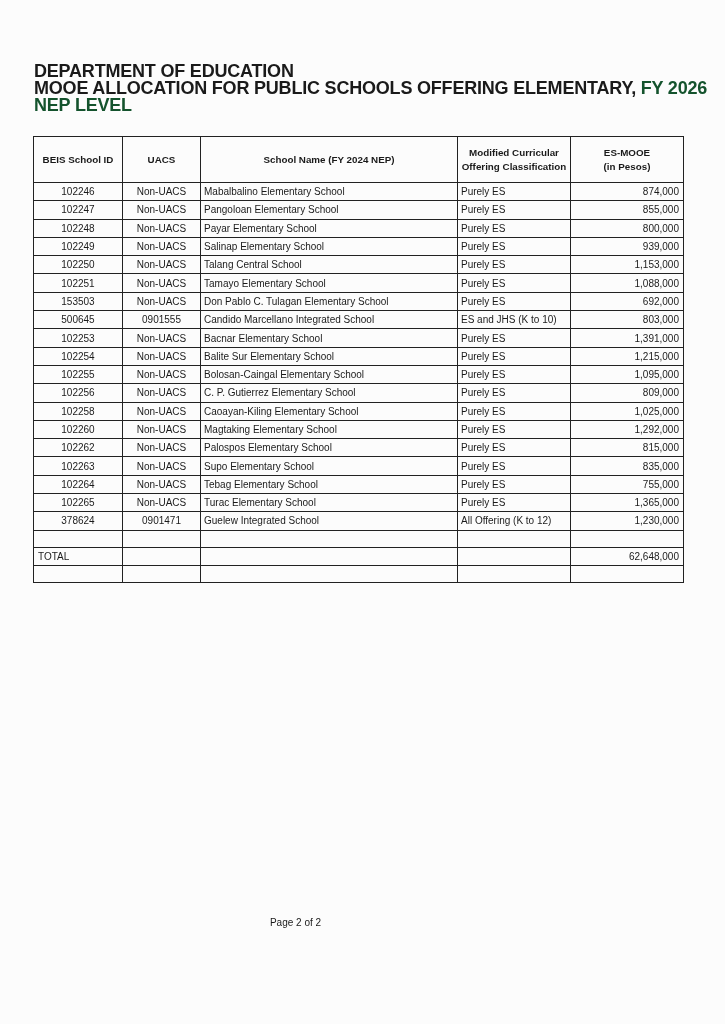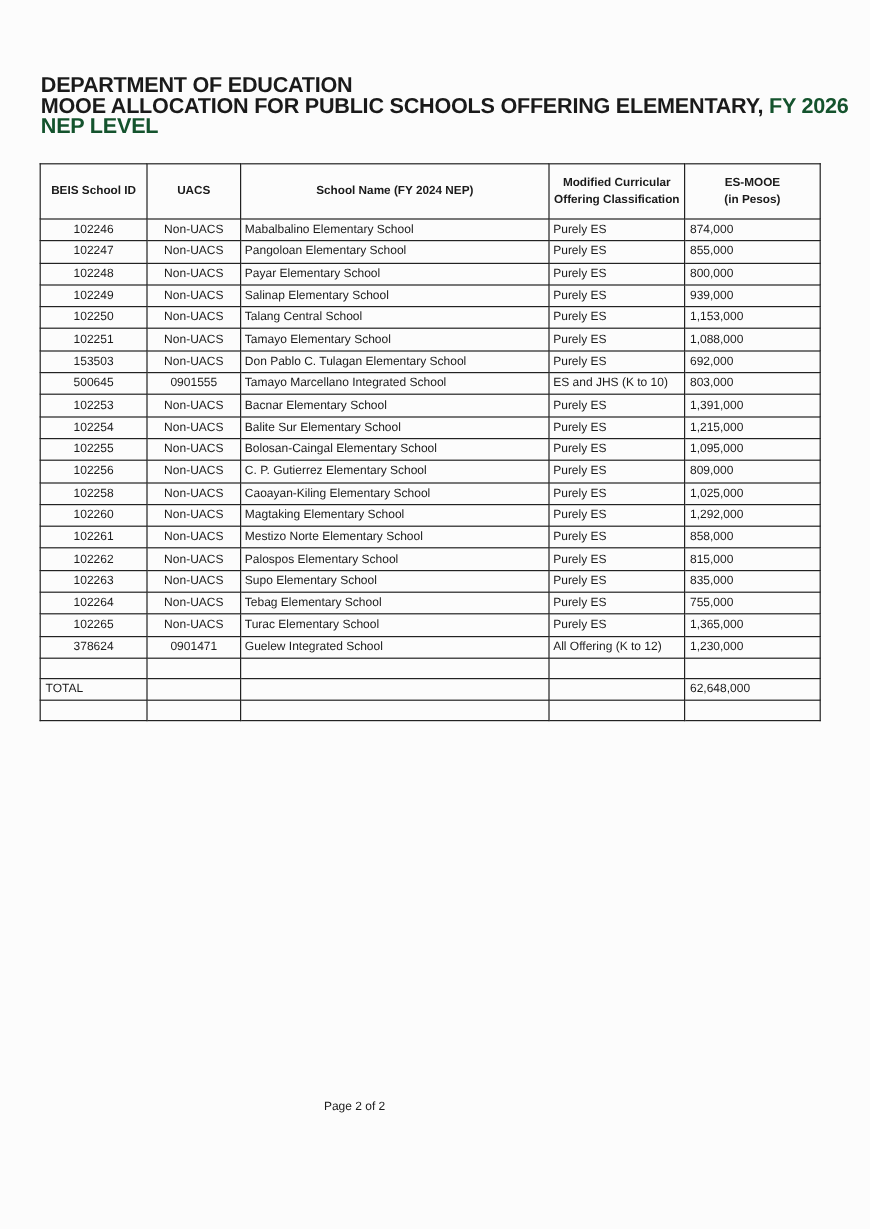--- a/index.html
+++ b/index.html
@@ -10,21 +10,21 @@
   .header { position: absolute; left: 34px; top: 63px; font-weight: bold; font-size: 18px; line-height: 17px; letter-spacing: -0.2px; }
   .header .red { color: #14532d; }
   table {
     position: absolute; left: 33px; top: 136px; width: 650px;
     border-collapse: collapse; font-size: 10px; table-layout: fixed;
   }
   td, th { border: 1px solid #222; padding: 0 4px; height: 17.3px; overflow: hidden; white-space: nowrap; }
   th { height: 45px; font-weight: bold; font-size: 9.8px; line-height: 14px; text-align: center; white-space: normal; }
   th.mod { padding: 0 2px; }
   td.id, td.uacs { text-align: center; }
-  td.amt { text-align: left; }
+  td.amt { text-align: right; }
   td.name, td.cls { text-align: left; padding-left: 3px; }
   tr.total td { font-weight: normal; }
   tr.blank td { height: 16px; }
   .footer { position: absolute; top: 917px; left: 0; width: 591px; text-align: center; font-size: 10px; }
 </style>
 </head>
 <body>
 
 <div class="header">
   <div>DEPARTMENT OF EDUCATION</div>
@@ -94,21 +94,21 @@
       <tr>
         <td class="id">153503</td>
         <td class="uacs">Non-UACS</td>
         <td class="name">Don Pablo C. Tulagan Elementary School</td>
         <td class="cls">Purely ES</td>
         <td class="amt">692,000</td>
       </tr>
       <tr>
         <td class="id">500645</td>
         <td class="uacs">0901555</td>
-        <td class="name">Tamayo Marcellano Integrated School</td>
+        <td class="name">Candido Marcellano Integrated School</td>
         <td class="cls">ES and JHS (K to 10)</td>
         <td class="amt">803,000</td>
       </tr>
       <tr>
         <td class="id">102253</td>
         <td class="uacs">Non-UACS</td>
         <td class="name">Bacnar Elementary School</td>
         <td class="cls">Purely ES</td>
         <td class="amt">1,391,000</td>
       </tr>
@@ -139,27 +139,20 @@
         <td class="name">Caoayan-Kiling Elementary School</td>
         <td class="cls">Purely ES</td>
         <td class="amt">1,025,000</td>
       </tr>
       <tr>
         <td class="id">102260</td>
         <td class="uacs">Non-UACS</td>
         <td class="name">Magtaking Elementary School</td>
         <td class="cls">Purely ES</td>
         <td class="amt">1,292,000</td>
-      </tr>
-      <tr>
-        <td class="id">102261</td>
-        <td class="uacs">Non-UACS</td>
-        <td class="name">Mestizo Norte Elementary School</td>
-        <td class="cls">Purely ES</td>
-        <td class="amt">858,000</td>
       </tr>
       <tr>
         <td class="id">102262</td>
         <td class="uacs">Non-UACS</td>
         <td class="name">Palospos Elementary School</td>
         <td class="cls">Purely ES</td>
         <td class="amt">815,000</td>
       </tr>
       <tr>
         <td class="id">102263</td>

